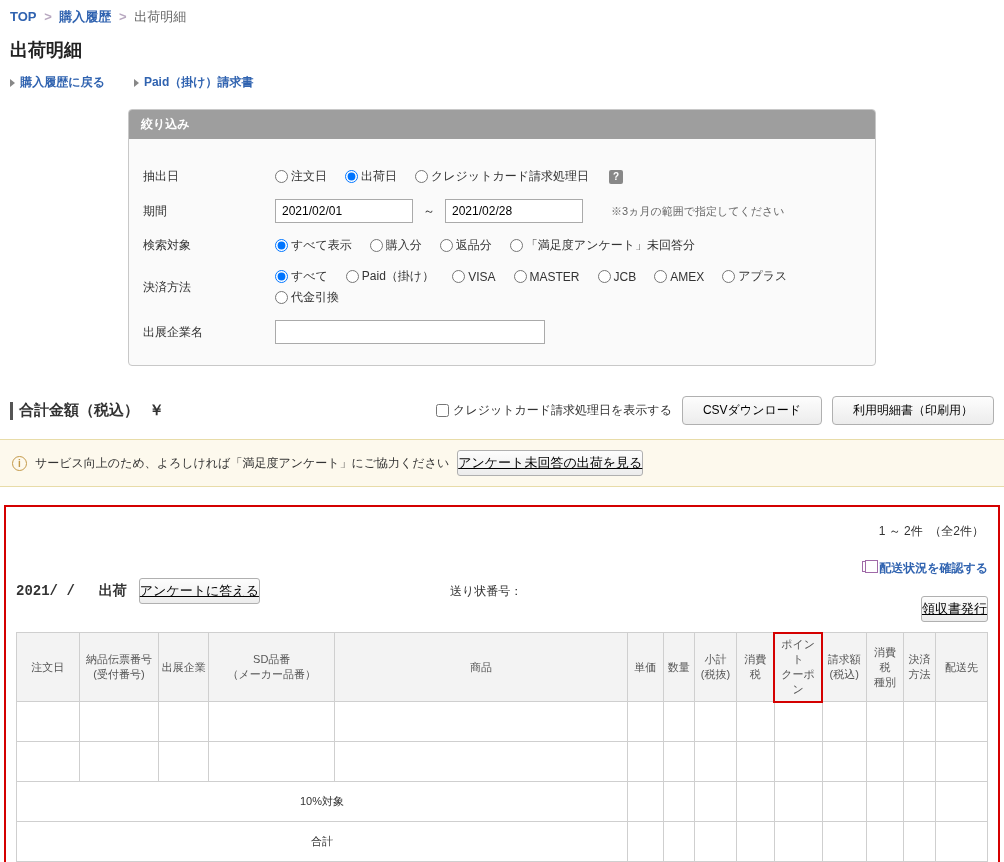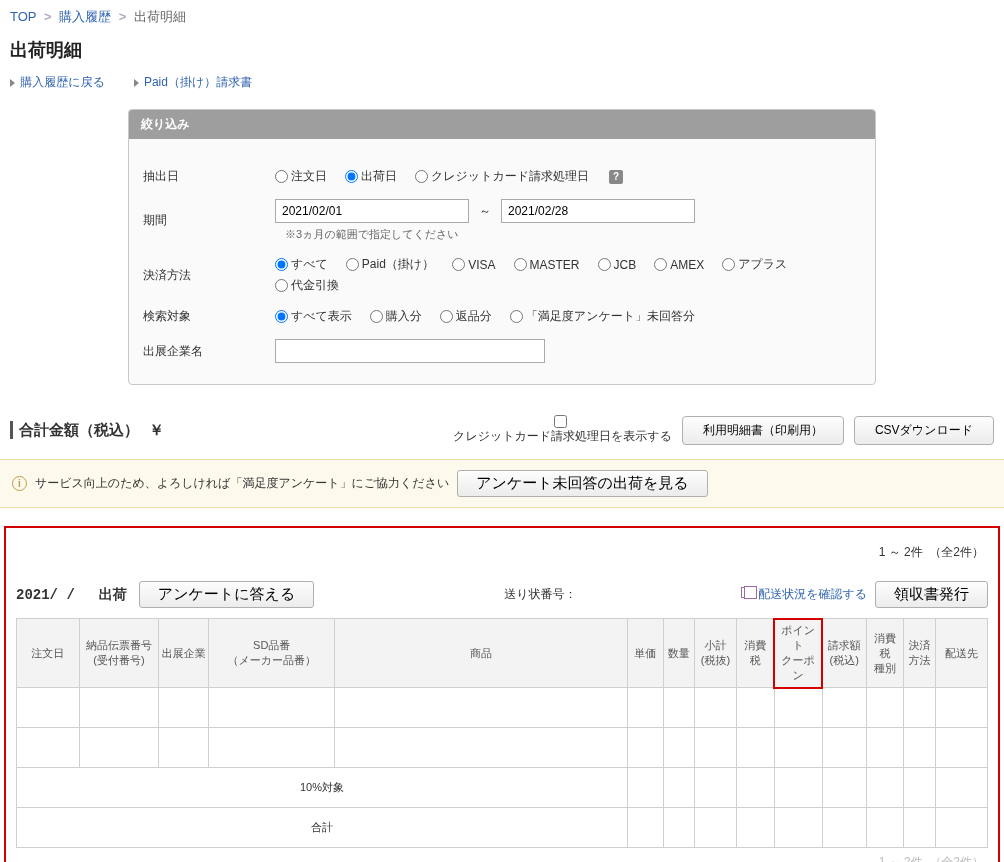--- a/index.html
+++ b/index.html
@@ -1,64 +1,64 @@
 <!DOCTYPE html>
 <html><head>
 <meta charset="utf-8">
 <style>
 * { box-sizing: border-box; margin: 0; padding: 0; }
 body { font-family: "Hiragino Sans", "Meiryo", sans-serif; font-size: 12px; color: #333; background: #fff; width: 1004px; }
-a { color: #3063b0; text-decoration: none; }
+a { color: #3063b0; text-decoration: none; font-weight: bold; }
 
 .breadcrumb { padding: 8px 10px 6px; font-size: 13px; }
 .breadcrumb .sep { color: #b8a8c0; margin: 0 4px; font-weight: bold; }
 .breadcrumb .curr { color: #666; }
 
 .page-title { font-size: 18px; font-weight: bold; padding: 6px 10px 10px; color: #222; }
 
 .sub-links { padding: 2px 10px 18px; font-size: 12px; }
 .sub-links .arrow { display: inline-block; width: 0; height: 0; border-top: 4px solid transparent; border-bottom: 4px solid transparent; border-left: 5px solid #888; margin-right: 2px; vertical-align: middle; }
 .sub-links .gap { display: inline-block; width: 22px; }
 
 .filter-panel { margin: 0 auto 30px; width: 748px; border: 1px solid #c8c8c8; border-radius: 4px; background: #fafafa; }
 .filter-panel .hdr { background: #9e9e9e; color: #fff; padding: 6px 12px; font-weight: bold; border-top-left-radius: 3px; border-top-right-radius: 3px; font-size: 12px; }
 .filter-body { padding: 22px 0 14px; }
 .filter-row { display: flex; align-items: center; padding: 7px 14px; font-size: 12px; }
 .filter-row .lbl { width: 132px; color: #333; }
 .filter-row .val { flex: 1; display: flex; align-items: center; flex-wrap: wrap; gap: 4px; }
 .radio-opt { display: inline-flex; align-items: center; margin-right: 14px; }
 .radio-opt input { margin-right: 3px; }
 .tip { display: inline-flex; width: 14px; height: 14px; background: #888; color: #fff; border-radius: 2px; align-items: center; justify-content: center; font-size: 10px; font-weight: bold; margin-left: 2px; }
-.date-input { width: 194px; height: 24px; border: 1px solid #aaa; padding: 2px 6px; font-size: 12px; }
+.date-input { width: 138px; height: 24px; border: 1px solid #aaa; padding: 2px 6px; font-size: 12px; }
 .tilde { margin: 0 6px; }
-.note { margin-left: 10px; color: #666; font-size: 11px; }
+.note { margin-left: 24px; color: #666; font-size: 11px; }
 .text-input { width: 270px; height: 24px; border: 1px solid #aaa; padding: 2px 6px; }
 .submit-row { text-align: center; padding-top: 10px; }
 .btn { display: inline-block; border: 1px solid #b0b0b0; background: linear-gradient(#fdfdfd,#ececec); border-radius: 4px; padding: 5px 20px; font-size: 12px; cursor: pointer; }
 
 .total-row { display: flex; align-items: center; padding: 0 10px 14px; }
 .total-row .bar { display: inline-block; width: 3px; height: 18px; background: #555; margin-right: 6px; }
 .total-row .total-lbl { font-size: 15px; font-weight: bold; }
 .total-row .yen { font-size: 15px; font-weight: bold; margin-left: 10px; }
 .total-row .right { margin-left: auto; display: flex; align-items: center; gap: 10px; }
-.chk-lbl { display: inline-flex; align-items: center; font-size: 12px; flex-direction: column; }
+.chk-lbl { display: inline-flex; align-items: center; font-size: 12px; }
 .chk-lbl input { margin-right: 4px; }
 
 .notice-band { background: #fdf9ed; border-top: 1px solid #e8dca8; border-bottom: 1px solid #e8dca8; padding: 10px 12px; display: flex; align-items: center; gap: 8px; font-size: 12px; }
 .notice-band .i-icon { display: inline-flex; width: 15px; height: 15px; border: 1.5px solid #c49a4a; color: #c49a4a; border-radius: 50%; align-items: center; justify-content: center; font-size: 10px; font-weight: bold; }
-.btn-sm { display: inline-block; border: 1px solid #b0b0b0; background: linear-gradient(#fdfdfd,#ececec); border-radius: 3px; padding: 3px 18px; font-size: 15px; cursor: pointer; }
+.btn-sm { display: inline-block; border: 1px solid #b0b0b0; background: linear-gradient(#fdfdfd,#ececec); border-radius: 3px; padding: 3px 0; font-size: 13px; cursor: pointer; text-decoration: underline; }
 
 .highlight-wrap { border: 2.5px solid #d40000; margin: 18px 4px 6px; padding: 16px 0 6px; }
 .count-right { text-align: right; padding: 0 14px 20px; font-size: 12px; }
 
 .ship-head { display: flex; align-items: center; padding: 0 10px 10px; font-size: 12px; }
 .ship-date { font-size: 14px; font-weight: bold; margin-right: 24px; font-family: Liberation Mono, monospace; }
 .ship-status { font-size: 14px; font-weight: bold; margin-right: 12px; }
 .ship-head .middle { margin-left: 190px; }
-.ship-head .right { margin-left: auto; display: flex; align-items: center; gap: 8px; }
+.ship-head .right { margin-left: auto; display: flex; align-items: flex-end; gap: 19px; flex-direction: column; }
 .link-icon { display:inline-block; width:11px; height:11px; border:1px solid #a06aa8; position:relative; margin-right:3px; }
 .link-icon::after { content:""; position:absolute; left:2px; top:-2px; width:11px; height:11px; border:1px solid #a06aa8; background:#fff; }
 
 table.det { width: 98%; margin: 0 auto; border-collapse: collapse; table-layout: fixed; font-size: 11px; }
 table.det th, table.det td { border: 1px solid #cfcfcf; padding: 4px 2px; text-align: center; vertical-align: middle; height: 36px; }
 table.det th { background: #f3f3f3; color: #555; font-weight: normal; }
 table.det td { height: 40px; }
 table.det .highlight-col { outline: 2px solid #d40000; outline-offset: -1px; position: relative; }
 .row-tall td { height: 60px; }
 .cell-right { text-align: right; padding-right: 6px; }
@@ -111,20 +111,41 @@
     <div class="filter-row">
       <div class="lbl">期間</div>
       <div class="val">
         <input class="date-input" value="2021/02/01" style="">
         <span class="tilde">～</span>
         <input class="date-input" value="2021/02/28" style="">
         <span class="note">※3ヵ月の範囲で指定してください</span>
       </div>
     </div>
     <div class="filter-row">
+      <div class="lbl">検索対象</div>
+      <div class="val">
+        <label class="radio-opt">
+            <input type="radio" name="tg" checked="" style="">
+            <span>すべて表示</span>
+          </label>
+        <label class="radio-opt">
+            <input type="radio" name="tg" style="">
+            <span>購入分</span>
+          </label>
+        <label class="radio-opt">
+            <input type="radio" name="tg" style="">
+            <span>返品分</span>
+          </label>
+        <label class="radio-opt">
+            <input type="radio" name="tg" style="">
+            <span>「満足度アンケート」未回答分</span>
+          </label>
+      </div>
+    </div>
+    <div class="filter-row">
       <div class="lbl">決済方法</div>
       <div class="val">
         <label class="radio-opt">
             <input type="radio" name="pm" checked="" style="">
             <span>すべて</span>
           </label>
         <label class="radio-opt">
             <input type="radio" name="pm" style="">
             <span>Paid（掛け）</span>
           </label>
@@ -144,41 +165,20 @@
             <input type="radio" name="pm" style="">
             <span>AMEX</span>
           </label>
         <label class="radio-opt">
             <input type="radio" name="pm" style="">
             <span>アプラス</span>
           </label>
         <label class="radio-opt">
             <input type="radio" name="pm" style="">
             <span>代金引換</span>
-          </label>
-      </div>
-    </div>
-    <div class="filter-row">
-      <div class="lbl">検索対象</div>
-      <div class="val">
-        <label class="radio-opt">
-            <input type="radio" name="tg" checked="" style="">
-            <span>すべて表示</span>
-          </label>
-        <label class="radio-opt">
-            <input type="radio" name="tg" style="">
-            <span>購入分</span>
-          </label>
-        <label class="radio-opt">
-            <input type="radio" name="tg" style="">
-            <span>返品分</span>
-          </label>
-        <label class="radio-opt">
-            <input type="radio" name="tg" style="">
-            <span>「満足度アンケート」未回答分</span>
           </label>
       </div>
     </div>
     <div class="filter-row">
       <div class="lbl">出展企業名</div>
       <div class="val">
         <input class="text-input" style="">
       </div>
     </div>
   </div>
@@ -186,22 +186,22 @@
 
 <div class="total-row">
   <span class="bar"></span>
   <span class="total-lbl">合計金額（税込）</span>
   <span class="yen">￥</span>
   <div class="right">
     <label class="chk-lbl">
         <input type="checkbox" style="">
         <span>クレジットカード請求処理日を表示する</span>
       </label>
+    <button class="btn">CSVダウンロード</button>
     <button class="btn">利用明細書（印刷用）</button>
-    <button class="btn">CSVダウンロード</button>
   </div>
 </div>
 
 <div class="notice-band">
   <span class="i-icon">i</span>
   <span>サービス向上のため、よろしければ「満足度アンケート」にご協力ください</span>
   <button class="btn-sm">アンケート未回答の出荷を見る</button>
 </div>
 
 <div class="highlight-wrap">

